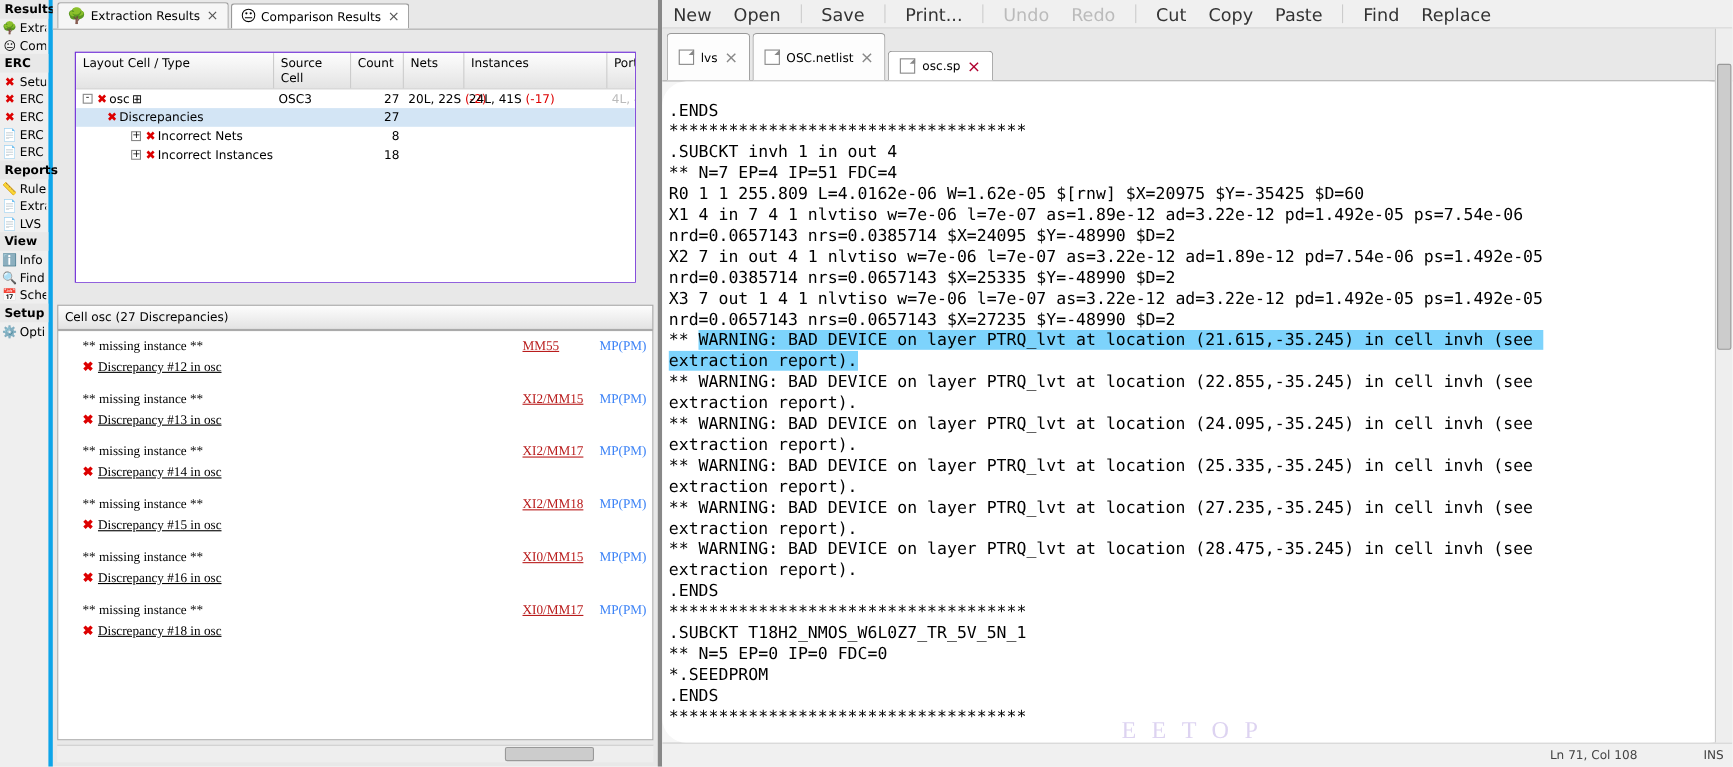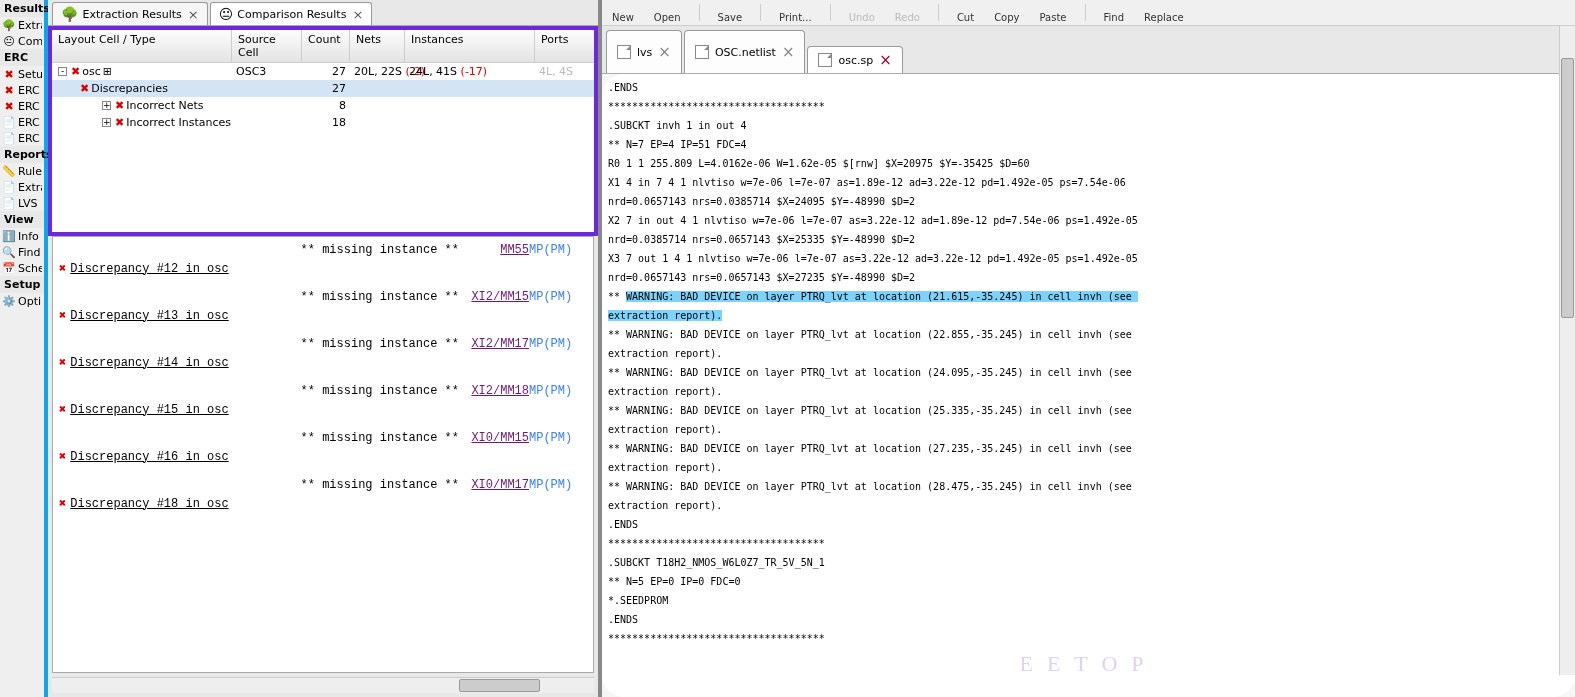--- a/index.html
+++ b/index.html
@@ -15,59 +15,59 @@
 .x-red { color: #d00; font-weight: bold; }
 
 
 .mid-panel { width: 554px; flex-shrink: 0; display: flex; flex-direction: column; border-right: 4px solid #888; }
 .tabs-row { display: flex; background: #e8e8e8; border-bottom: 1px solid #aaa; padding-left: 4px; padding-top: 2px; gap: 2px; align-items: flex-end; }
 .tab { display: flex; align-items: center; gap: 4px; padding: 3px 8px; border: 1px solid #999; border-bottom: none; background: #f6f6f6; cursor: pointer; border-radius: 3px 3px 0 0; }
 .tab.active { background: #fff; }
 .tab .emoji { font-size: 14px; }
 .tab .close { color: #555; margin-left: 2px; font-size: 13px; }
 
-.tree-panel { background: #fff; flex: 0 0 210px; border: 4px solid #6d28d9; margin: 0; overflow: auto; }
+.tree-panel { background: #fff; flex: 0 0 210px; border: 1px solid #6d28d9; margin: 20px; overflow: auto; }
 .tree-header { display: grid; grid-template-columns: 180px 70px 48px 55px 130px 60px; background: linear-gradient(#fdfdfd,#e3e3e3); border-bottom: 1px solid #ccc; }
 .tree-header div { padding: 3px 6px; border-right: 1px solid #ccc; font-size: 11px; }
 .tree-row { display: grid; grid-template-columns: 180px 70px 48px 55px 130px 60px; padding: 1px 0; }
 .tree-row > div { padding: 1px 4px; white-space: nowrap; }
 .tree-row.sel { background: #d3e5f5; }
 .tree-row .cell-name { display: flex; align-items: center; gap: 2px; }
 .tree-toggle { display:inline-block; width:9px; height:9px; border:1px solid #888; font-size:9px; line-height:7px; text-align:center; margin-right:2px; cursor:pointer;}
 .red-neg { color: #d00; }
 .gray-txt { color: #bbb; }
 
 .disc-hdr { background: linear-gradient(#fdfdfd,#e3e3e3); border: 1px solid #aaa; margin: 0 4px; padding: 4px 6px; }
-.disc-list { background: #fff; border: 1px solid #aaa; margin: 0 4px 4px 4px; flex: 1; overflow: auto; font-family: Liberation Mono, monospace; font-size: 12px; padding: 4px 0; text-align: right;}
+.disc-list { background: #fff; border: 1px solid #aaa; margin: 0 4px 4px 4px; flex: 1; overflow: auto; font-family: Liberation Serif, serif; font-size: 12px; padding: 4px 16px;}
 .disc-block { margin-bottom: 10px; }
 .disc-line1 { display: flex; padding: 2px 6px; }
 .disc-line1 .lbl { flex: 0 0 400px; }
-.disc-line1 .ref { color: #701a75; text-decoration: underline; flex: 0 0 70px; }
+.disc-line1 .ref { color: #b91c1c; text-decoration: underline; flex: 0 0 70px; }
 .disc-line1 .typ { color: #3b82f6; }
 .disc-line2 { display: flex; align-items: center; padding: 2px 6px; gap: 4px; }
 .disc-line2 .dtxt { text-decoration: underline; }
 .scrollbar-bottom { height: 16px; background: #eee; border-top: 1px solid #ccc; position: relative; margin: 0 4px 4px 4px;}
 .scrollbar-bottom .thumb { position:absolute; left: 75%; width: 15%; top:1px; bottom:1px; background: #ccc; border:1px solid #999; border-radius:2px;}
 
 
 .right-panel { flex: 1; display: flex; flex-direction: column; background: #f6f6f6; overflow:hidden;}
 .toolbar { display: flex; gap: 12px; padding: 0 6px; background: #f0f0f0; border-bottom: 1px solid #ccc; align-items: flex-end; height: 26px;}
-.tb-item { display: flex; flex-direction: column; align-items: center; font-size: 10px; color: #333; cursor: pointer; padding: 0 4px 2px 4px;}
+.tb-item { display: flex; flex-direction: column; align-items: center; font-size: 16px; color: #333; cursor: pointer; padding: 0 4px 2px 4px;}
 .tb-item.dim { color: #bbb; }
 .tb-sep { width: 1px; background: #ccc; margin: 4px 2px; align-self: stretch;}
 
 .editor-tabs { display: flex; background: #e8e8e8; padding: 4px 4px 0 4px; gap: 2px; border-bottom: 1px solid #aaa;}
 .etab { display: flex; align-items: center; gap: 6px; padding: 4px 10px; border: 1px solid #999; border-bottom: none; background: #fdfdfd; border-radius: 4px 4px 0 0; cursor: pointer; }
 .etab.active { background: #fff; margin-top: 16px; }
 .etab .doc-ico { width: 14px; height: 14px; border: 1px solid #888; background: #fff; position: relative; }
 .etab .doc-ico::after { content:''; position:absolute; top:-1px; right:-1px; border-width:0 0 5px 5px; border-style:solid; border-color:transparent transparent #888 transparent;}
 .etab .x { color: #b00030; font-size: 15px; font-weight: normal; }
 .etab .x.gray { color: #888; }
 
-.editor-body { flex: 1; background: #fff; font-family: "DejaVu Sans Mono","Liberation Mono", monospace; font-size: 10px; line-height: 19px; padding: 4px 6px; white-space: pre; overflow: hidden; position: relative; color: #000; border-radius: 22px; }
+.editor-body { flex: 1; background: #fff; font-family: "DejaVu Sans Mono","Liberation Mono", monospace; font-size: 15px; line-height: 19px; padding: 17px 6px; white-space: pre; overflow: hidden; position: relative; color: #000; border-radius: 22px; }
 .editor-body .hl { background: #7dd3fc; }
 .vscroll { position: absolute; right: 0; top: 26px; bottom: 22px; width: 16px; background: #eee; border-left: 1px solid #ccc;}
 .vscroll .vthumb { position:absolute; top: 5%; height: 40%; left:1px; right:1px; background: #ccc; border:1px solid #999; border-radius:2px;}
 
 .status-bar { display: flex; background: #f0f0f0; border-top: 1px solid #ccc; padding: 2px 8px; font-size: 11px; color: #444; height: 22px; align-items: center;}
 .status-bar .sp { flex: 1; }
 .watermark { position:absolute; bottom: 20px; left: 50%; transform: translateX(-50%); font-family: serif; font-size: 22px; letter-spacing: 14px; color: rgba(120,80,200,0.25); pointer-events:none;}
 </style>
 </head>
 <body>
@@ -212,20 +212,21 @@
             </div>
             <div></div>
             <div style="text-align: right;">18</div>
             <div></div>
             <div></div>
             <div></div>
           </div>
         </div>
     </div>
 
+    <div class="disc-hdr">Cell osc (27 Discrepancies)</div>
     <div class="disc-list" id="disc-list">
         <div class="disc-block">
           <div class="disc-line1">
             <span class="lbl">** missing instance **</span>
             <span class="ref">MM55</span>
             <span class="typ"> MP(PM)</span>
           </div>
           <div class="disc-line2">
             <span class="x-red">✖</span>
             <span class="dtxt">Discrepancy #12 in osc</span>
@@ -356,14 +357,20 @@
 .SUBCKT T18H2_NMOS_W6L0Z7_TR_5V_5N_1
 ** N=5 EP=0 IP=0 FDC=0
 *.SEEDPROM
 .ENDS
 ************************************
 </div>
     <div class="vscroll">
         <div class="vthumb"></div>
       </div>
     <div class="watermark">EETOP</div>
+    <div class="status-bar">
+      <span class="sp"></span>
+      <span>Ln 71, Col 108</span>
+      <span style="width:60px;"></span>
+      <span>INS</span>
+    </div>
   </div>
 </div>
 
 </body></html>

